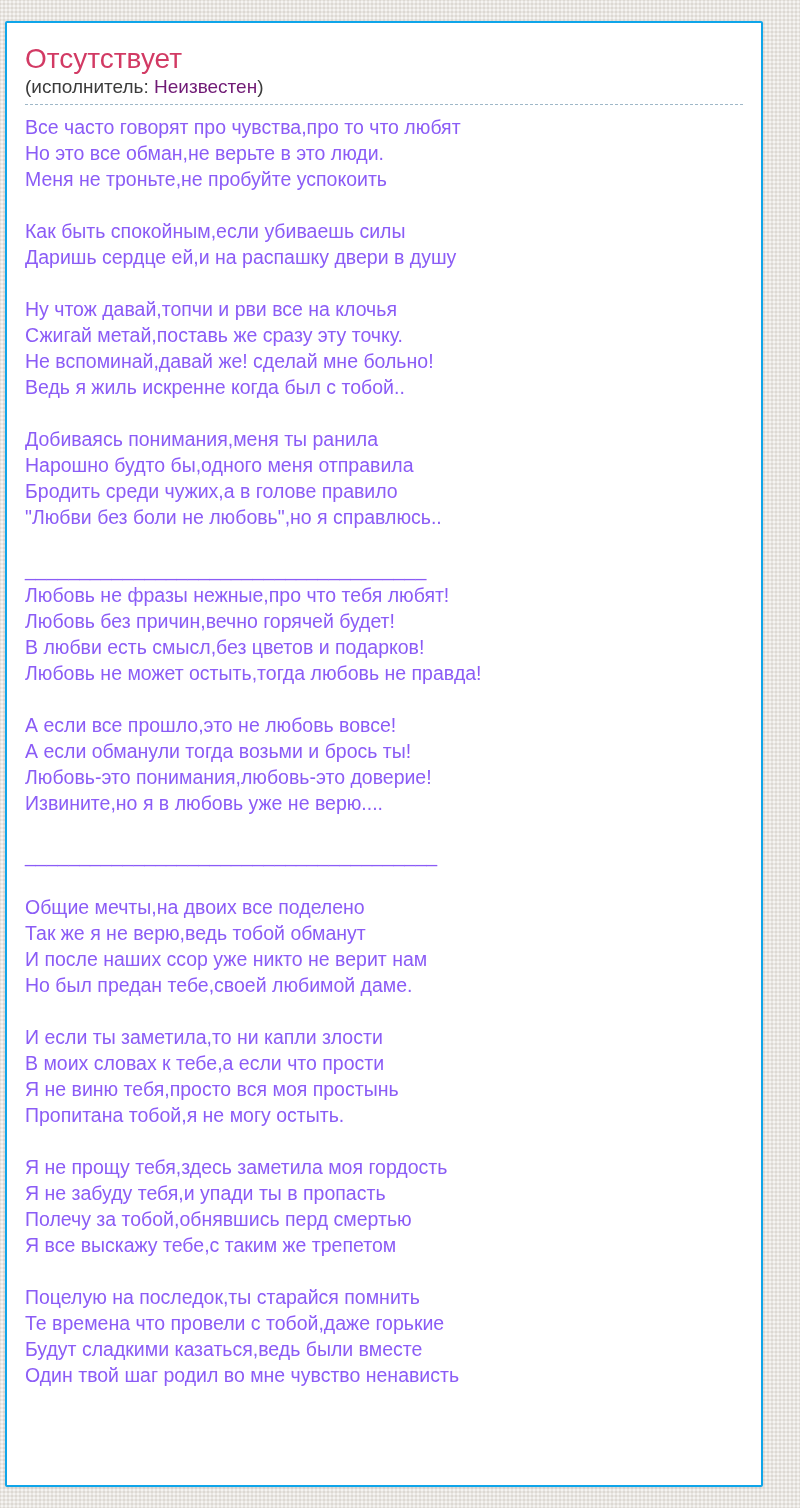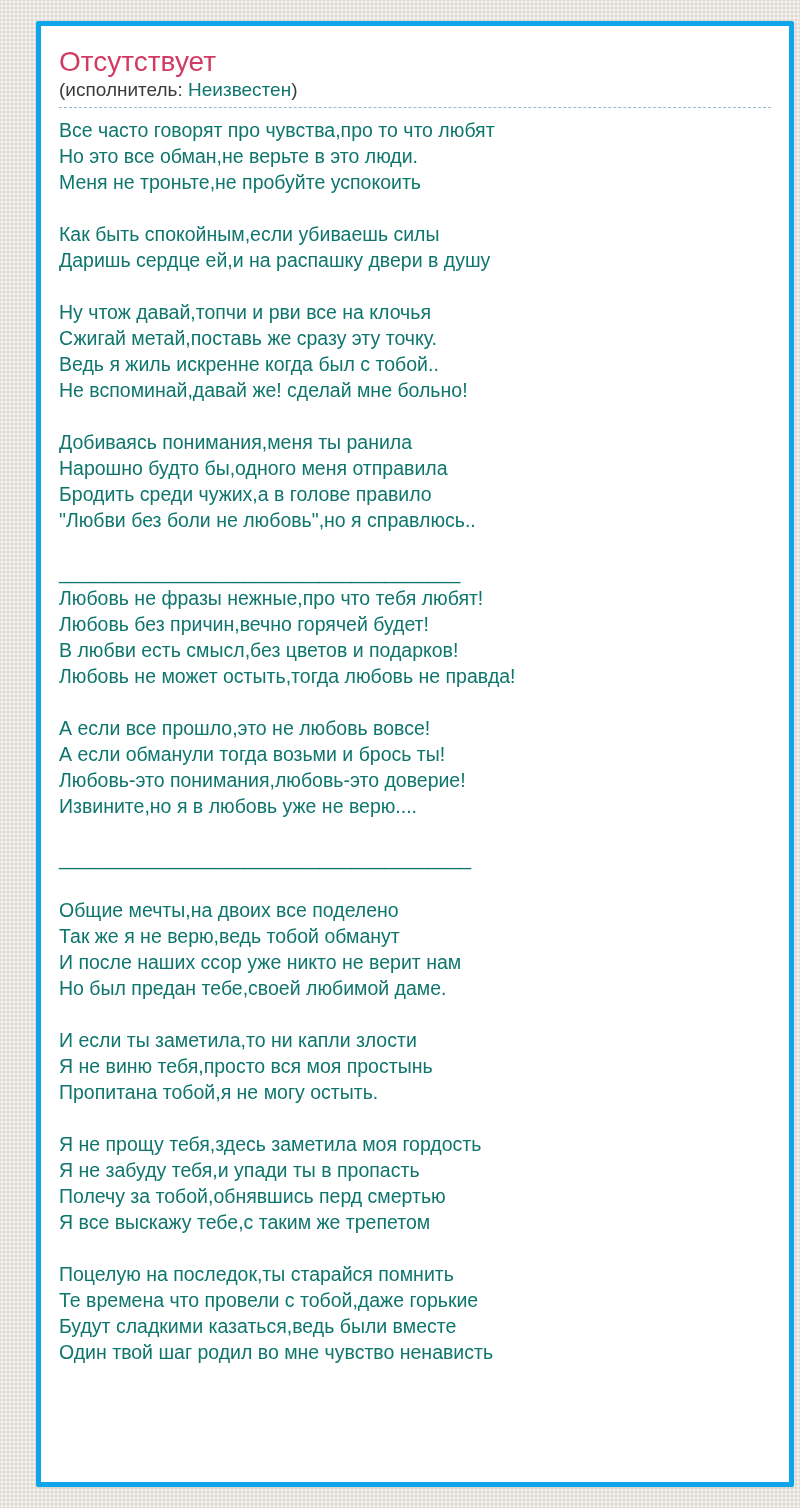--- a/index.html
+++ b/index.html
@@ -7,23 +7,23 @@
     width:800px;height:1508px;position:relative;overflow:hidden;
     background-color:#e9e6e2;
     background-image:
       radial-gradient(rgba(255,255,255,.55) 1px, rgba(0,0,0,0) 1px),
       radial-gradient(rgba(189,183,175,.30) 1px, rgba(0,0,0,0) 1px);
     background-size:4px 4px,4px 4px;
     background-position:0 0,2px 2px;
     font-family:"Liberation Sans",sans-serif;
   }
   .card{
-    position:absolute;left:36px;top:21px;width:758px;height:1466px;
+    position:absolute;left:5px;top:21px;width:758px;height:1466px;
     box-sizing:border-box;background:#ffffff;
-    border:5px solid #0ea5e9;border-radius:2px;
+    border:2px solid #0ea5e9;border-radius:2px;
     box-shadow:0 1px 3px rgba(0,0,0,.07);
     padding:20px 18px 0 18px;
   }
   .header{border-bottom:1px dashed #9fb8c8;padding-bottom:6px;}
   .title{
     margin:0;font-size:28px;line-height:31px;font-weight:400;
     color:#d23a64;letter-spacing:0;
   }
   .artist-line{
     font-size:19px;line-height:22px;color:#3b3b3b;margin-top:2px;
@@ -34,34 +34,34 @@
     margin-top:9px;font-size:19.5px;line-height:26px;color:#1c1c1c;
   }
   .line{height:26px;white-space:pre;overflow:visible;}
 </style>
 </head>
 <body>
 
 <div class="card">
   <div class="header">
     <h1 class="title" style="color: rgb(210, 58, 100);">Отсутствует</h1>
-    <div class="artist-line"><span>(исполнитель: </span><a class="artist-link" style="color: #0f766e;">Неизвестен</a><span>)</span></div>
+    <div class="artist-line"><span>(исполнитель: </span><a class="artist-link" style="color: #701a75;">Неизвестен</a><span>)</span></div>
   </div>
-  <div class="lyrics" style="color: #0f766e;">
+  <div class="lyrics" style="color: #8b5cf6;">
       <div class="line">Все часто говорят про чувства,про то что любят</div>
       <div class="line">Но это все обман,не верьте в это люди.</div>
       <div class="line">Меня не троньте,не пробуйте успокоить</div>
       <div class="line"> </div>
       <div class="line">Как быть спокойным,если убиваешь силы</div>
       <div class="line">Даришь сердце ей,и на распашку двери в душу</div>
       <div class="line"> </div>
       <div class="line">Ну чтож давай,топчи и рви все на клочья</div>
       <div class="line">Сжигай метай,поставь же сразу эту точку.</div>
+      <div class="line">Не вспоминай,давай же! сделай мне больно!</div>
       <div class="line">Ведь я жиль искренне когда был с тобой..</div>
-      <div class="line">Не вспоминай,давай же! сделай мне больно!</div>
       <div class="line"> </div>
       <div class="line">Добиваясь понимания,меня ты ранила</div>
       <div class="line">Нарошно будто бы,одного меня отправила</div>
       <div class="line">Бродить среди чужих,а в голове правило</div>
       <div class="line">"Любви без боли не любовь",но я справлюсь..</div>
       <div class="line"> </div>
       <div class="line">_____________________________________</div>
       <div class="line">Любовь не фразы нежные,про что тебя любят!</div>
       <div class="line">Любовь без причин,вечно горячей будет!</div>
       <div class="line">В любви есть смысл,без цветов и подарков!</div>
@@ -73,20 +73,21 @@
       <div class="line">Извините,но я в любовь уже не верю....</div>
       <div class="line"> </div>
       <div class="line">______________________________________</div>
       <div class="line"> </div>
       <div class="line">Общие мечты,на двоих все поделено</div>
       <div class="line">Так же я не верю,ведь тобой обманут</div>
       <div class="line">И после наших ссор уже никто не верит нам</div>
       <div class="line">Но был предан тебе,своей любимой даме.</div>
       <div class="line"> </div>
       <div class="line">И если ты заметила,то ни капли злости</div>
+      <div class="line">В моих словах к тебе,а если что прости</div>
       <div class="line">Я не виню тебя,просто вся моя простынь</div>
       <div class="line">Пропитана тобой,я не могу остыть.</div>
       <div class="line"> </div>
       <div class="line">Я не прощу тебя,здесь заметила моя гордость</div>
       <div class="line">Я не забуду тебя,и упади ты в пропасть</div>
       <div class="line">Полечу за тобой,обнявшись перд смертью</div>
       <div class="line">Я все выскажу тебе,с таким же трепетом</div>
       <div class="line"> </div>
       <div class="line">Поцелую на последок,ты старайся помнить</div>
       <div class="line">Те времена что провели с тобой,даже горькие</div>

